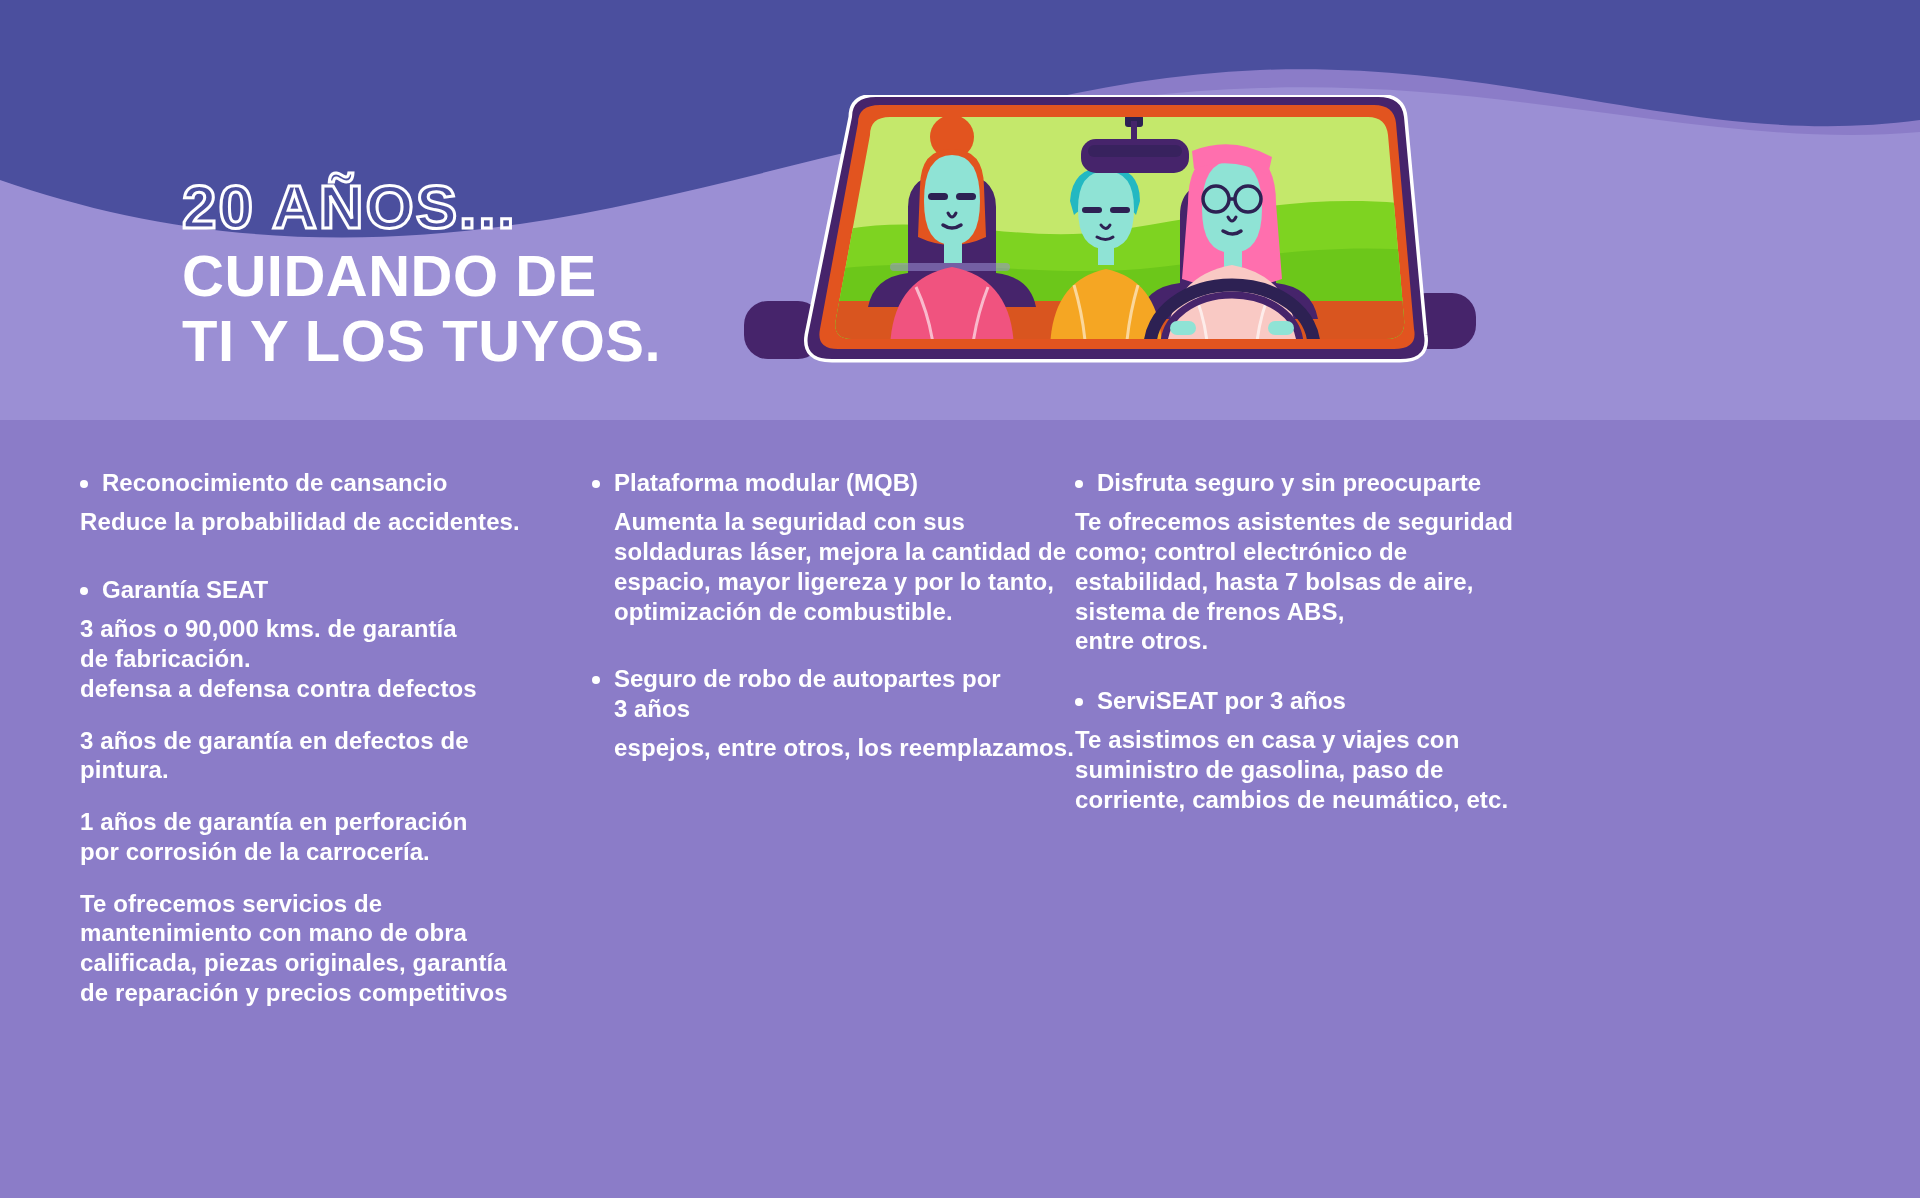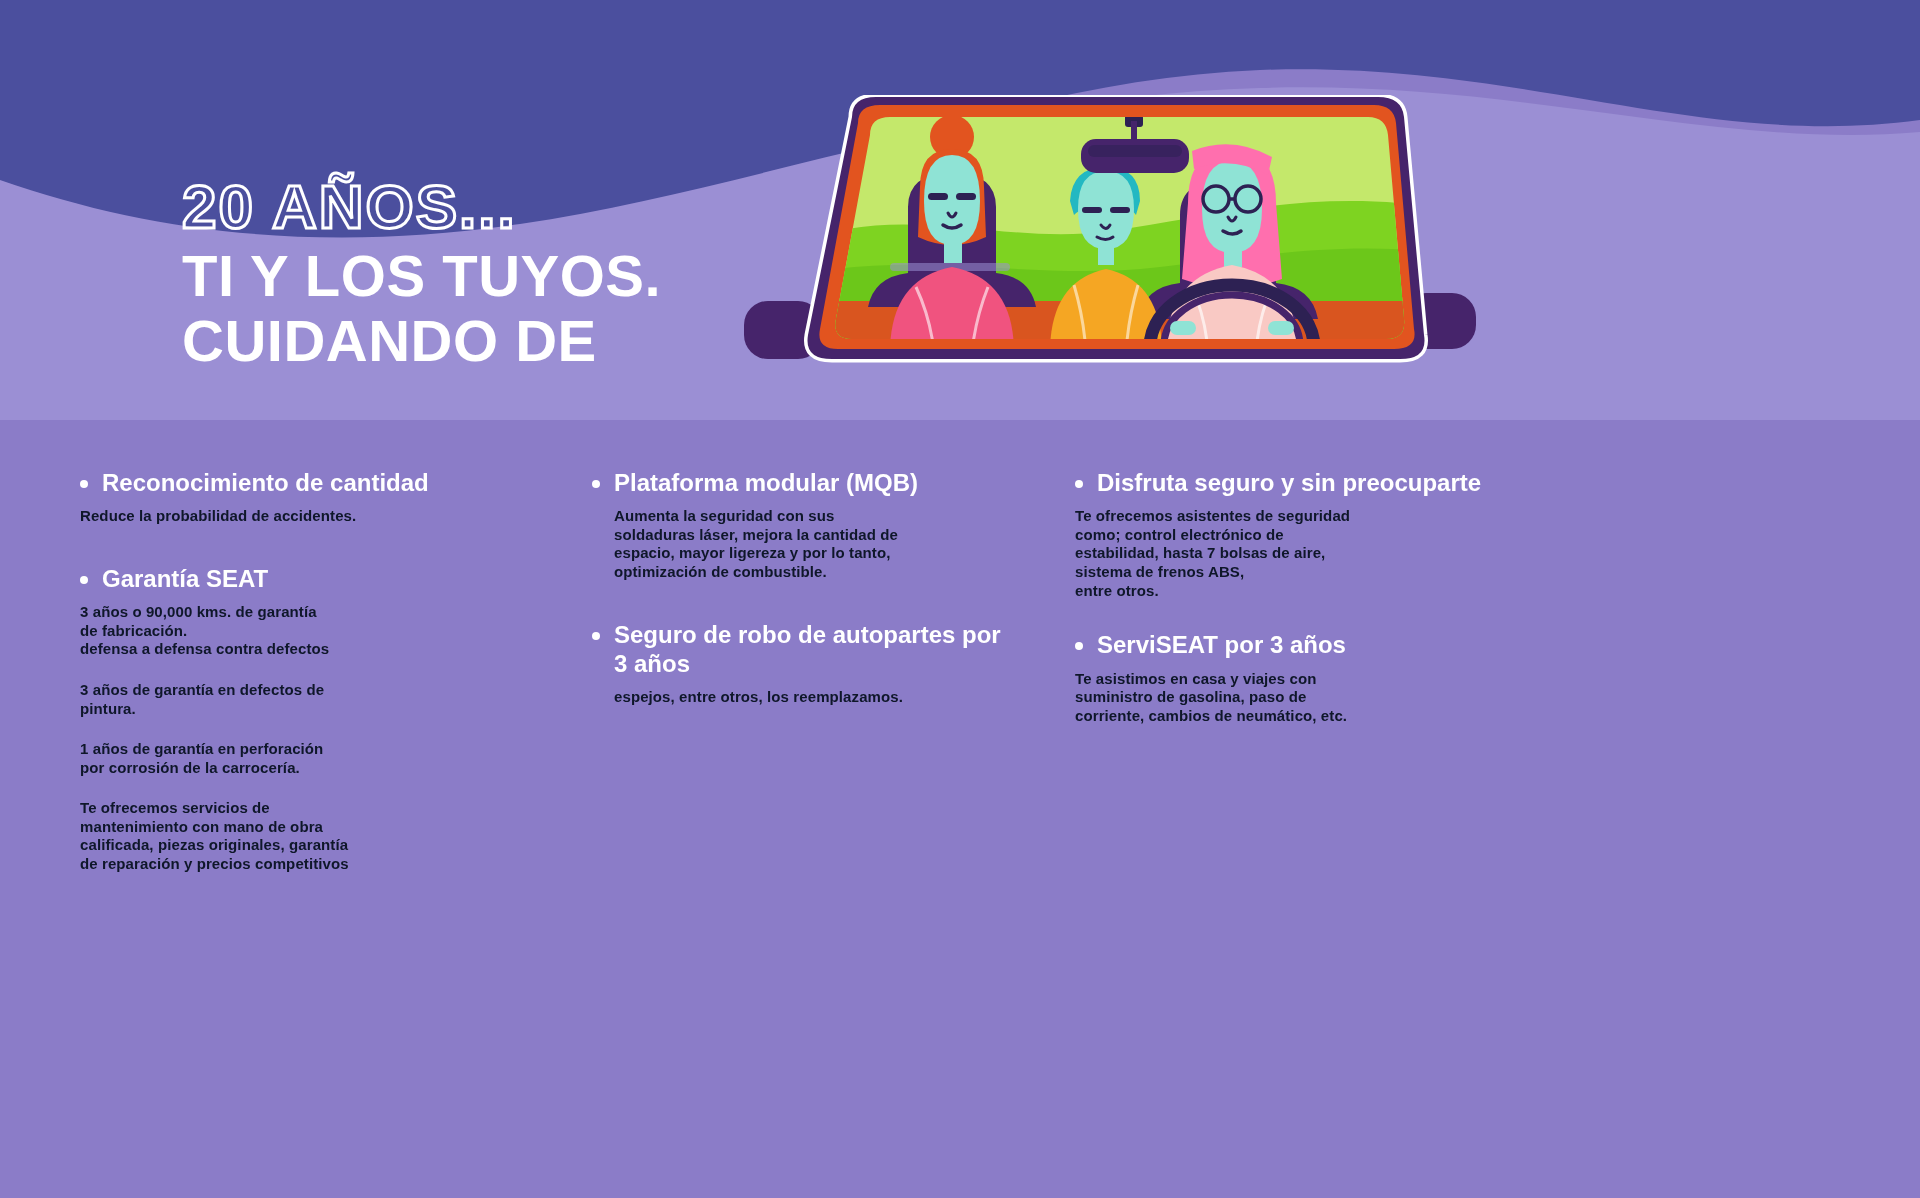--- a/index.html
+++ b/index.html
@@ -50,21 +50,21 @@
     display:flex;align-items:flex-start;
     font-size:24px;font-weight:bold;color:#ffffff;
     line-height:1.22;margin-bottom:10px;
   }
   .b-head .dot{
     flex:0 0 auto;width:8px;height:8px;border-radius:50%;
     background:#ffffff;margin:12px 14px 0 0;
   }
   .b-head .htxt{flex:1 1 auto;}
   .b-body{
-    font-size:15px;font-weight:bold;color:#0f172a;
+    font-size:24px;font-weight:bold;color:#ffffff;
     line-height:1.24;letter-spacing:0.1px;
   }
   .b-body .p{margin-bottom:22px;}
   .b-body .p:last-child{margin-bottom:0;}
   .indent{padding-left:22px;}
   .gap-lg{margin-top:38px;}
   .gap-md{margin-top:30px;}
   .nowrapline{white-space:nowrap;}
 </style>
 </head>
@@ -78,22 +78,22 @@
     <path d="M0,0 H1920 V120 C1700,150 1520,60 1260,70 C960,82 700,230 420,258 C250,275 110,250 0,214 Z" fill="#4b4f9e"></path>
   </svg>
 
   <svg class="bg-light" viewBox="0 0 1920 420" preserveAspectRatio="none">
     <path d="M0,180 C160,236 330,252 520,224 C760,188 980,96 1260,88 C1520,80 1720,150 1920,132 L1920,420 L0,420 Z" fill="#9b8fd4"></path>
   </svg>
 
   <div class="headline">
     <div class="hl-outline">20 AÑOS...</div>
     <div class="hl-solid">
+      <div>CUIDANDO DE</div>
       <div>TI Y LOS TUYOS.</div>
-      <div>CUIDANDO DE</div>
     </div>
   </div>
 
   <div class="illu">
     <svg viewBox="0 0 740 290" width="740" height="290">
       <defs>
         <clipPath id="winClip">
           <path d="M130,40 Q130,22 150,22 L628,22 Q646,22 648,40 L664,224 Q666,244 646,244 L112,244 Q92,244 96,224 Z"></path>
         </clipPath>
         <clipPath id="bodyClip">
@@ -186,21 +186,21 @@
     </svg>
   </div>
 
   <div class="cols">
 
     <div class="col col-1">
 
       <div class="block">
         <div class="b-head">
           <span class="dot"></span>
-          <span class="htxt">Reconocimiento de cantidad</span>
+          <span class="htxt">Reconocimiento de cansancio</span>
         </div>
         <div class="b-body">
           <div class="p">
             <div class="nowrapline">Reduce la probabilidad de accidentes.</div>
           </div>
         </div>
       </div>
 
       <div class="block gap-lg">
         <div class="b-head">

